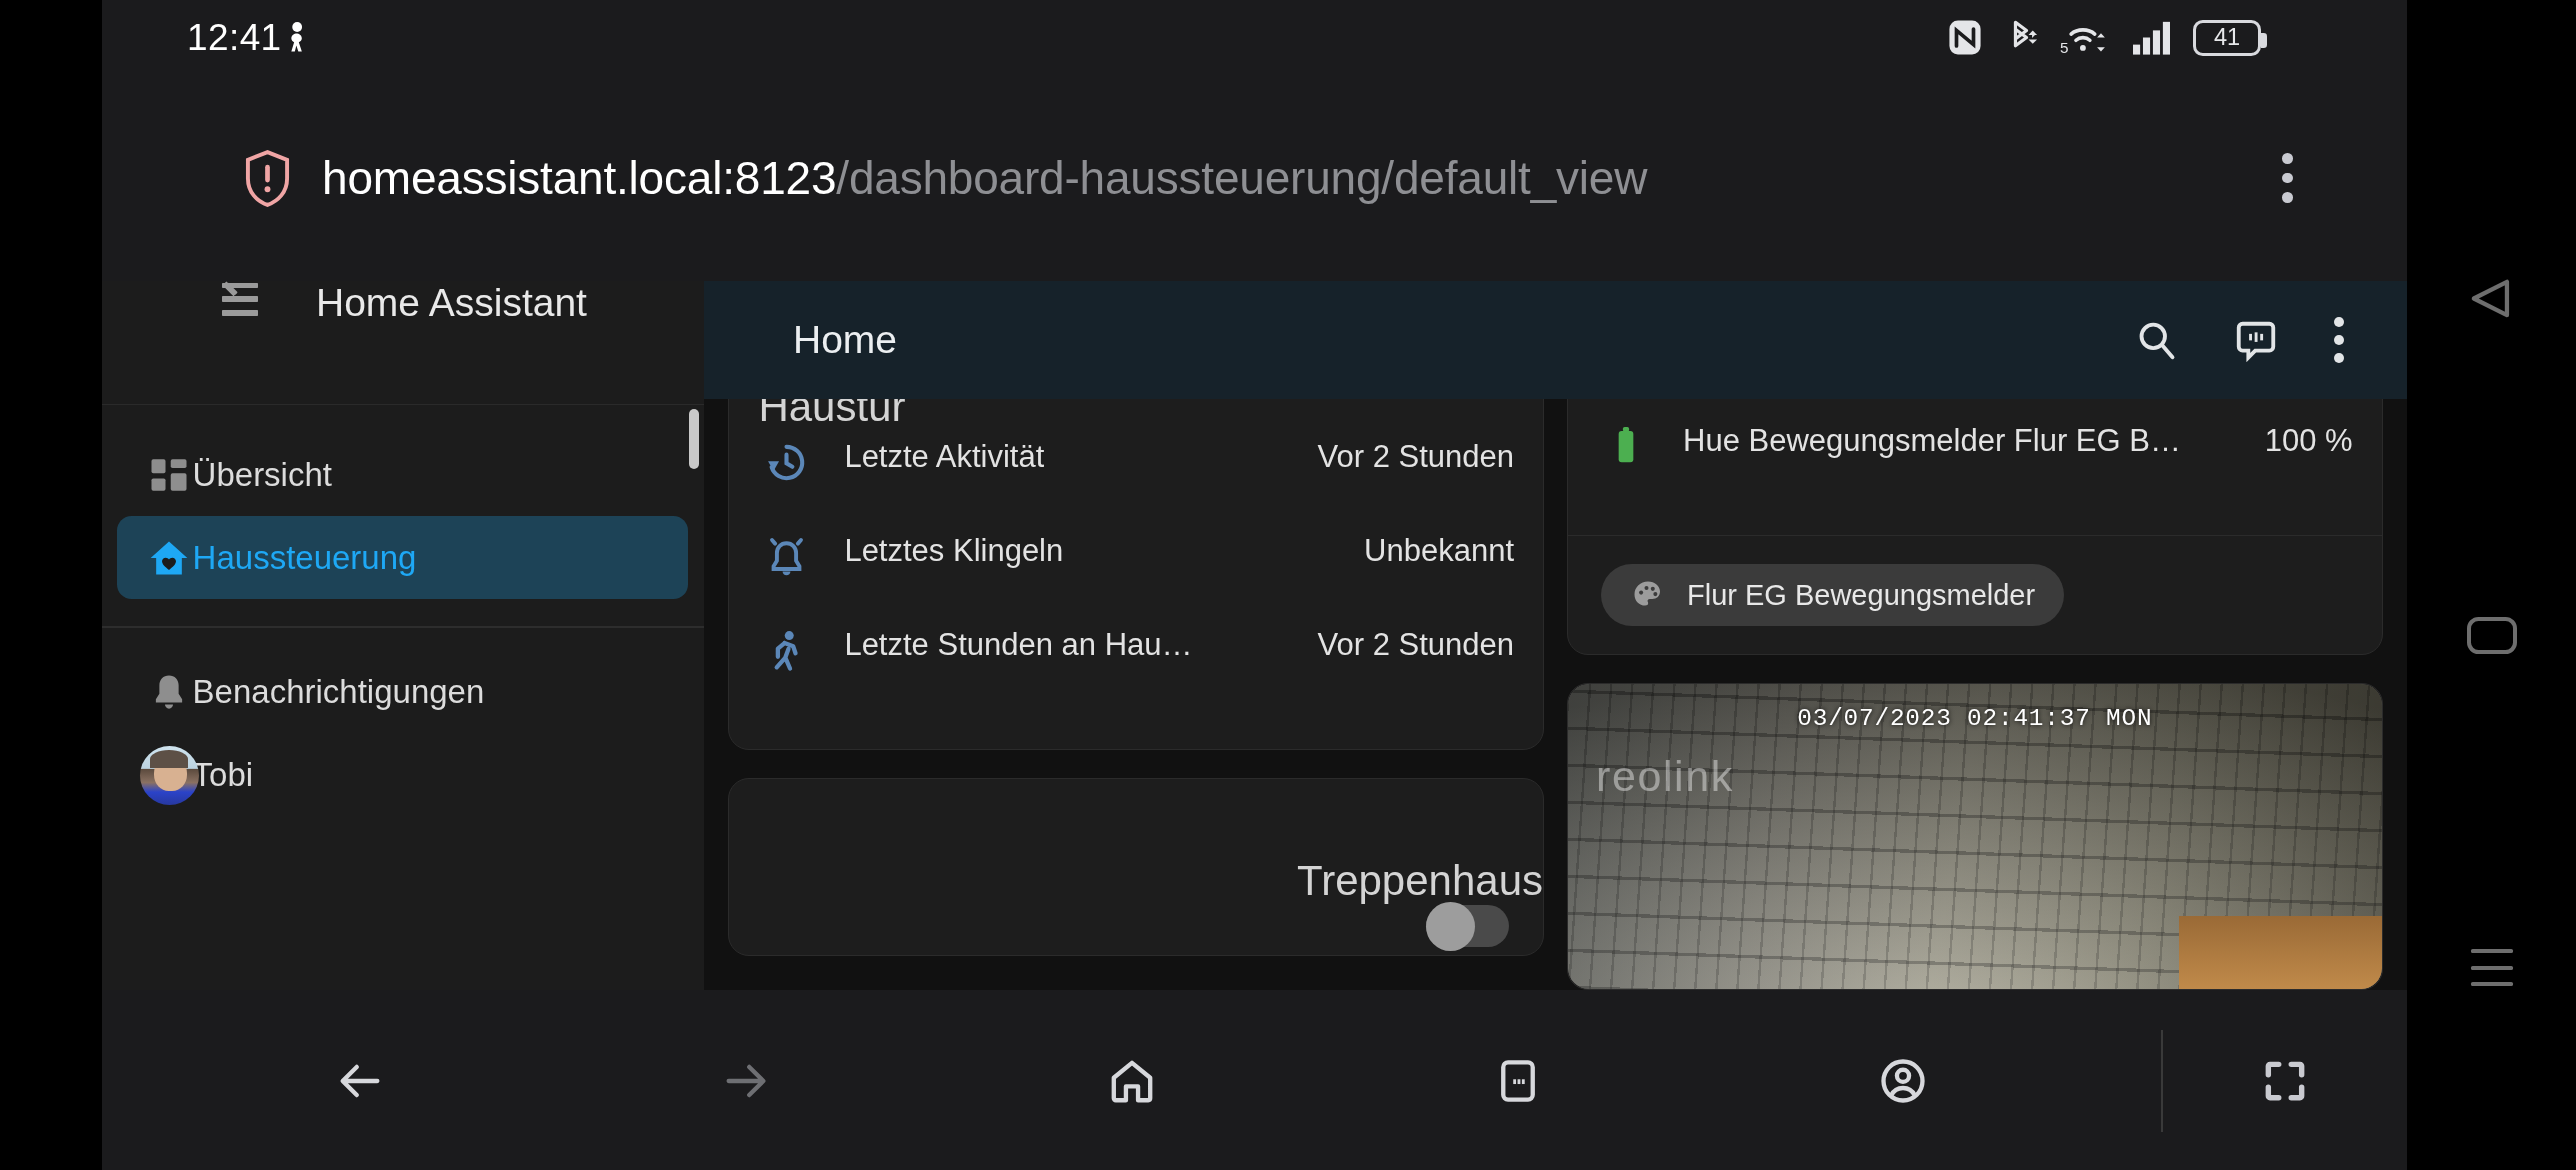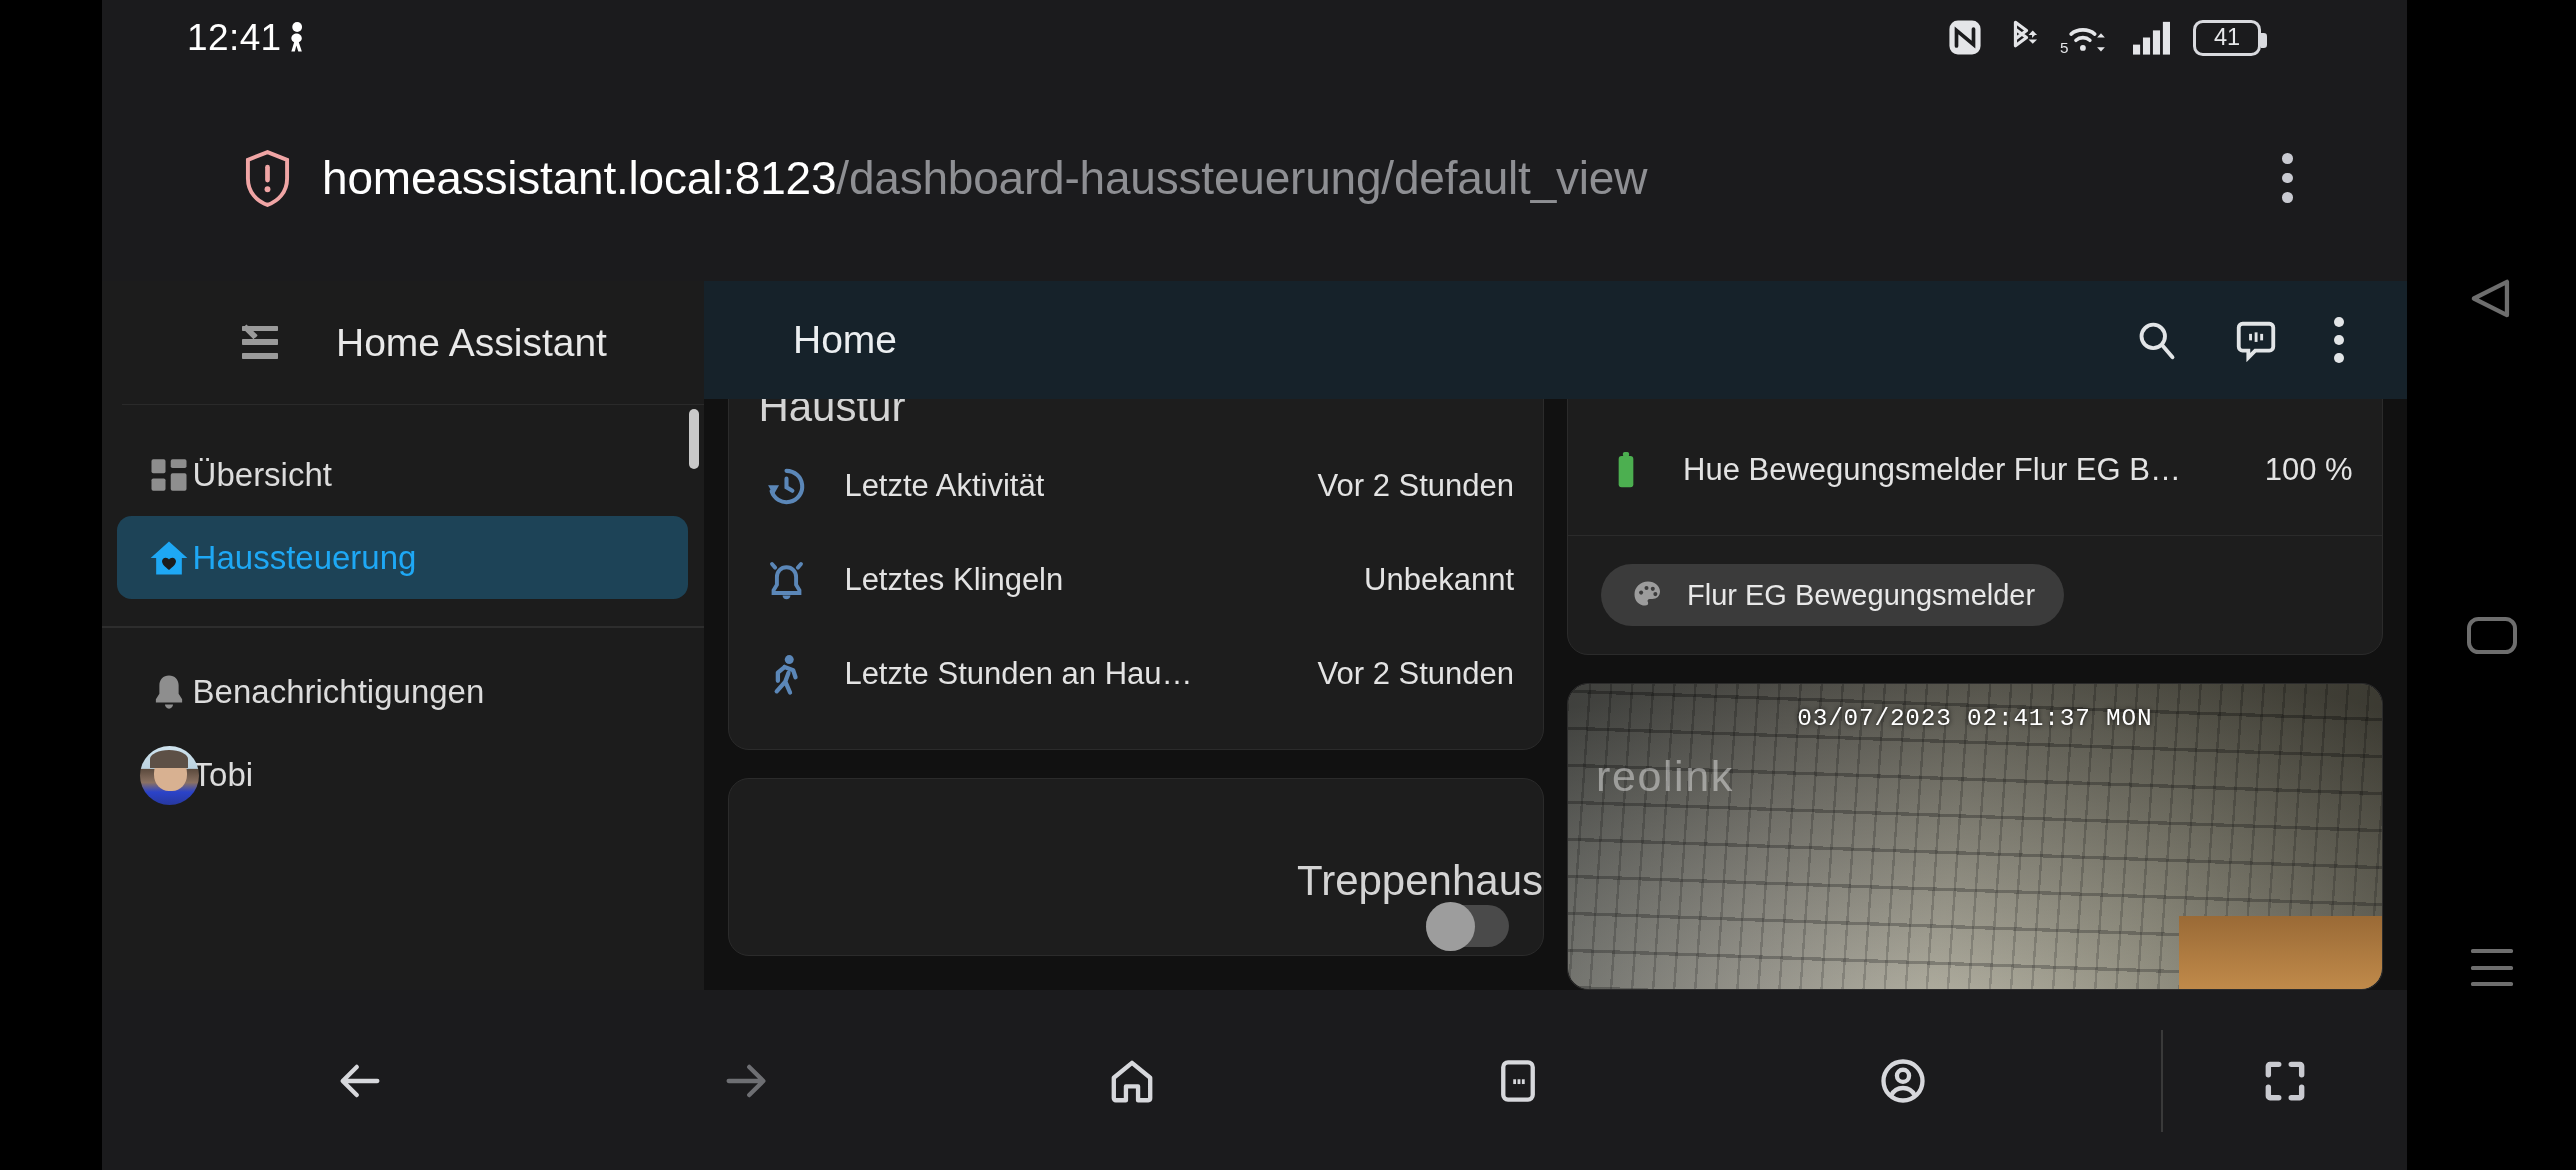--- a/index.html
+++ b/index.html
@@ -65,23 +65,22 @@
   }
 
   
   .ha-sidebar {
     position: relative;
     width: 602px; height: 100%;
     background: #1c1c1c;
     flex: 0 0 602px;
   }
   .sb-header {
-    height: 124px; display: flex; align-items: center;
+    height: 124px; display: flex; align-items: flex-start;
     border-bottom: 1.6px solid #2a2a2a;
-    margin-left: 20px;
   }
   .menu-icon { margin-left: 120px; width: 50px; height: 37px; position: relative; }
   .menu-icon span { position: absolute; left: 0; height: 5.7px; background: #9a9a9a; border-radius: 0.8px; }
   .menu-icon span:nth-child(1) { top: 1.6px;  width: 36px; }
   .menu-icon span:nth-child(2) { top: 15.4px; width: 36px; }
   .menu-icon span:nth-child(3) { top: 29px; width: 36px; }
   .menu-chev {
     position: absolute; right: 0; top: 4.9px;
     width: 16.3px; height: 16.3px; border-left: 5.7px solid #9a9a9a; border-bottom: 5.7px solid #9a9a9a;
     transform: rotate(45deg);
@@ -145,21 +144,21 @@
   .col-right { margin-top: -89px; }
 
   .card {
     background: #1d1d1d; border: 1.6px solid #2b2b2b; border-radius: 21px;
     overflow: hidden;
   }
   .card-title { font-size: 42px; color: #d4d4d4; padding: 28px 0 0 29px; }
 
   .rows { padding: 8.1px 29px 28px 29px; }
   .row {
-    display: flex; align-items: center; height: 94px;
+    display: flex; align-items: flex-start; height: 94px;
   }
   .row-ic { width: 57px; flex: 0 0 57px; display: flex; align-items: center; justify-content: center; }
   .row-name {
     margin-left: 29px; font-size: 31px; color: #e3e3e3;
     white-space: nowrap; overflow: hidden; text-overflow: ellipsis;
   }
   .row-val { margin-left: auto; padding-left: 21px; font-size: 31px; color: #e3e3e3; white-space: nowrap; }
 
   
   .card-sensors .rows { padding-top: 18px; padding-bottom: 18px; }

